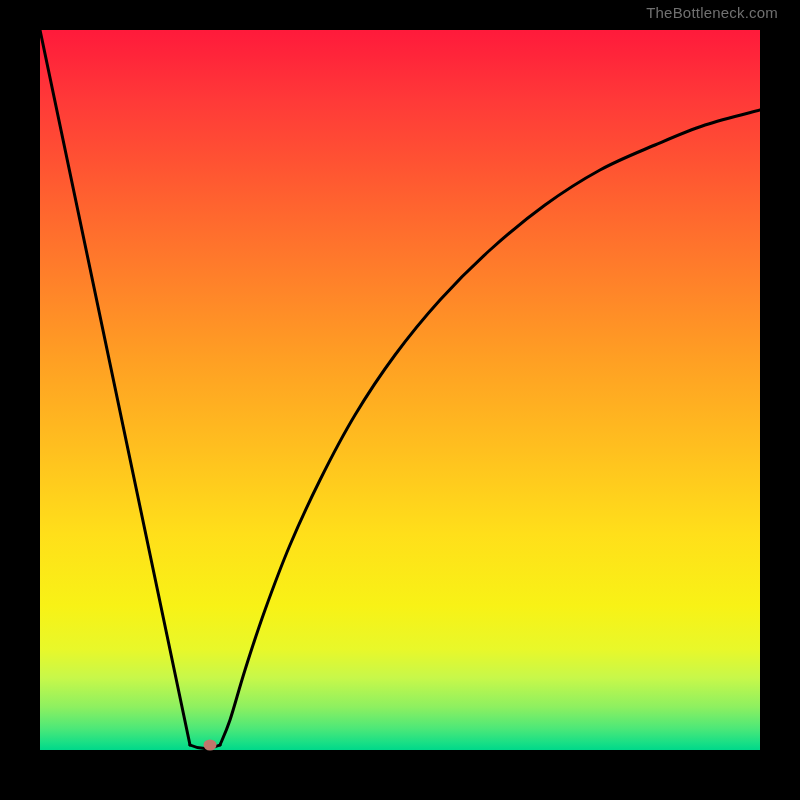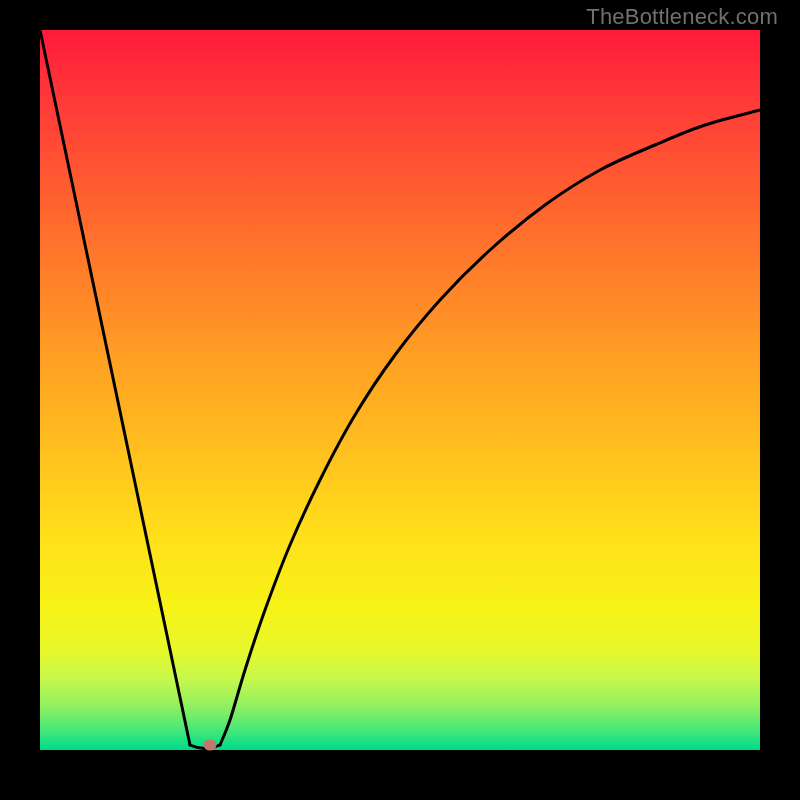--- a/index.html
+++ b/index.html
@@ -56,21 +56,21 @@
     height: 11px;
     border-radius: 50%;
     background: #c1776b;
     transform: translate(-50%, -50%);
   }
   .watermark {
     position: absolute;
     top: 4px;
     right: 22px;
     color: #707070;
-    font-size: 22px;
+    font-size: 15px;
     font-weight: 500;
     letter-spacing: 0.2px;
     user-select: none;
   }
 </style>
 </head>
 <body>
 
 <div class="frame">
 

